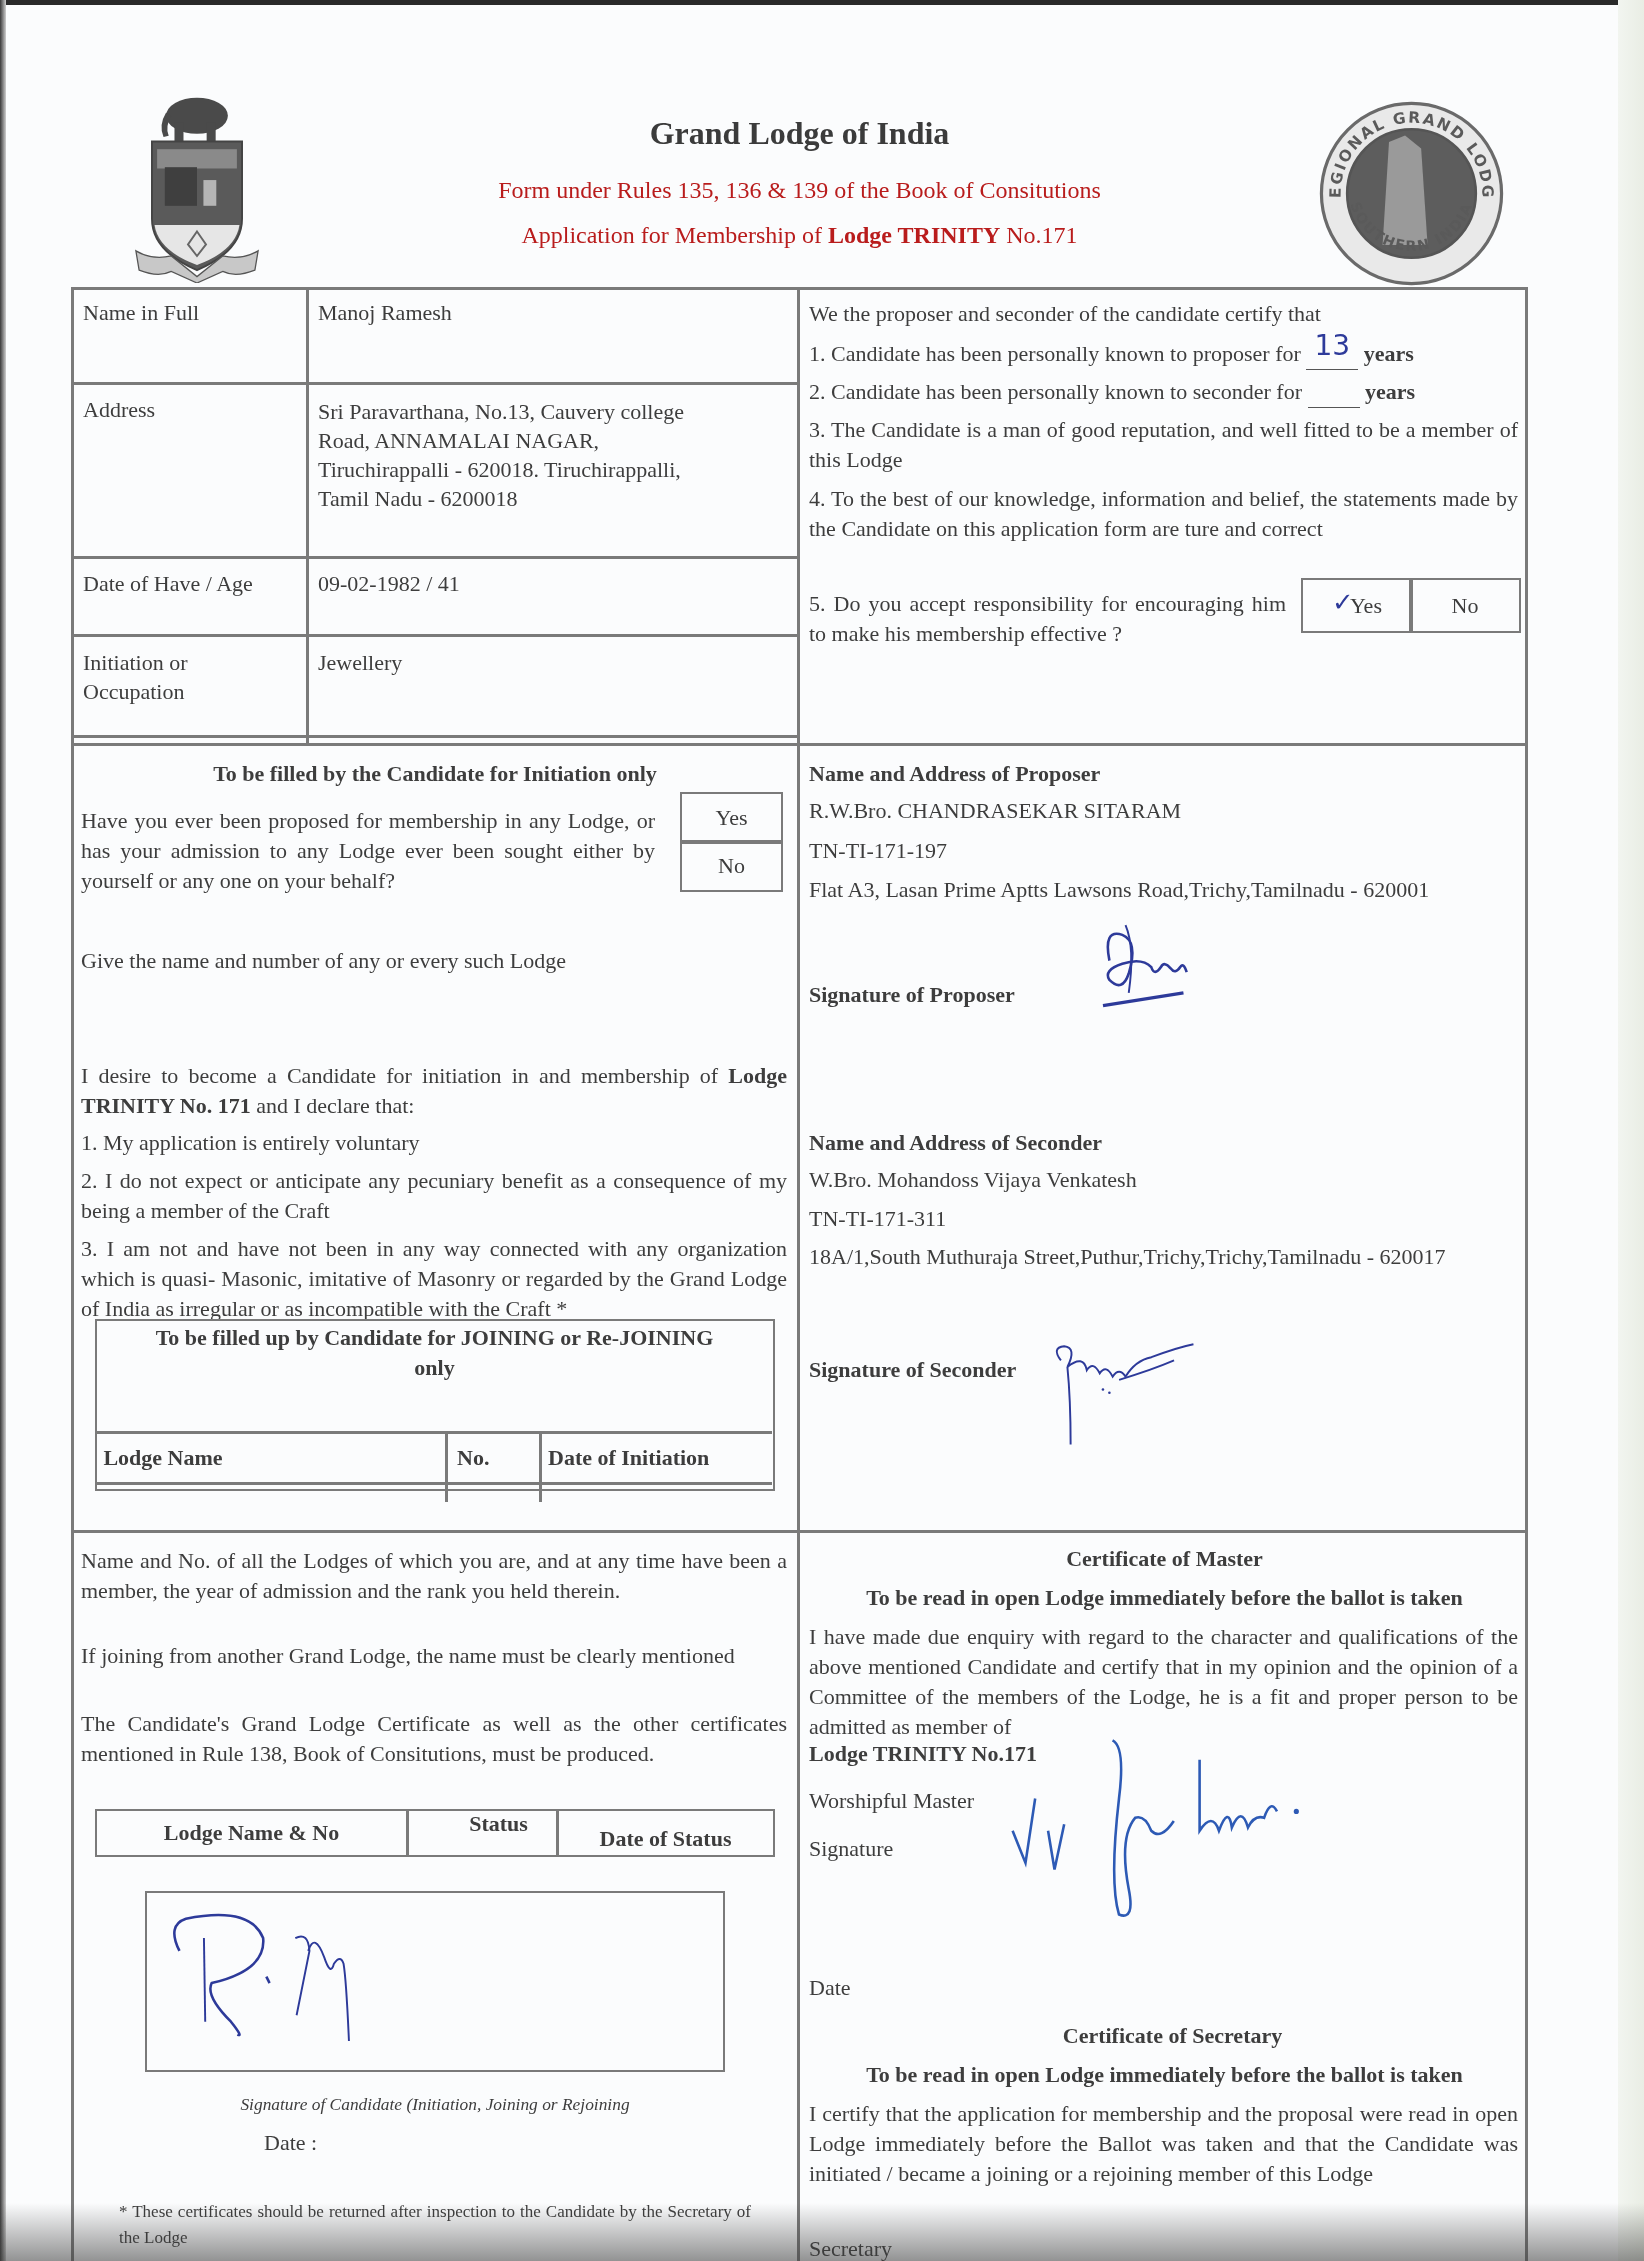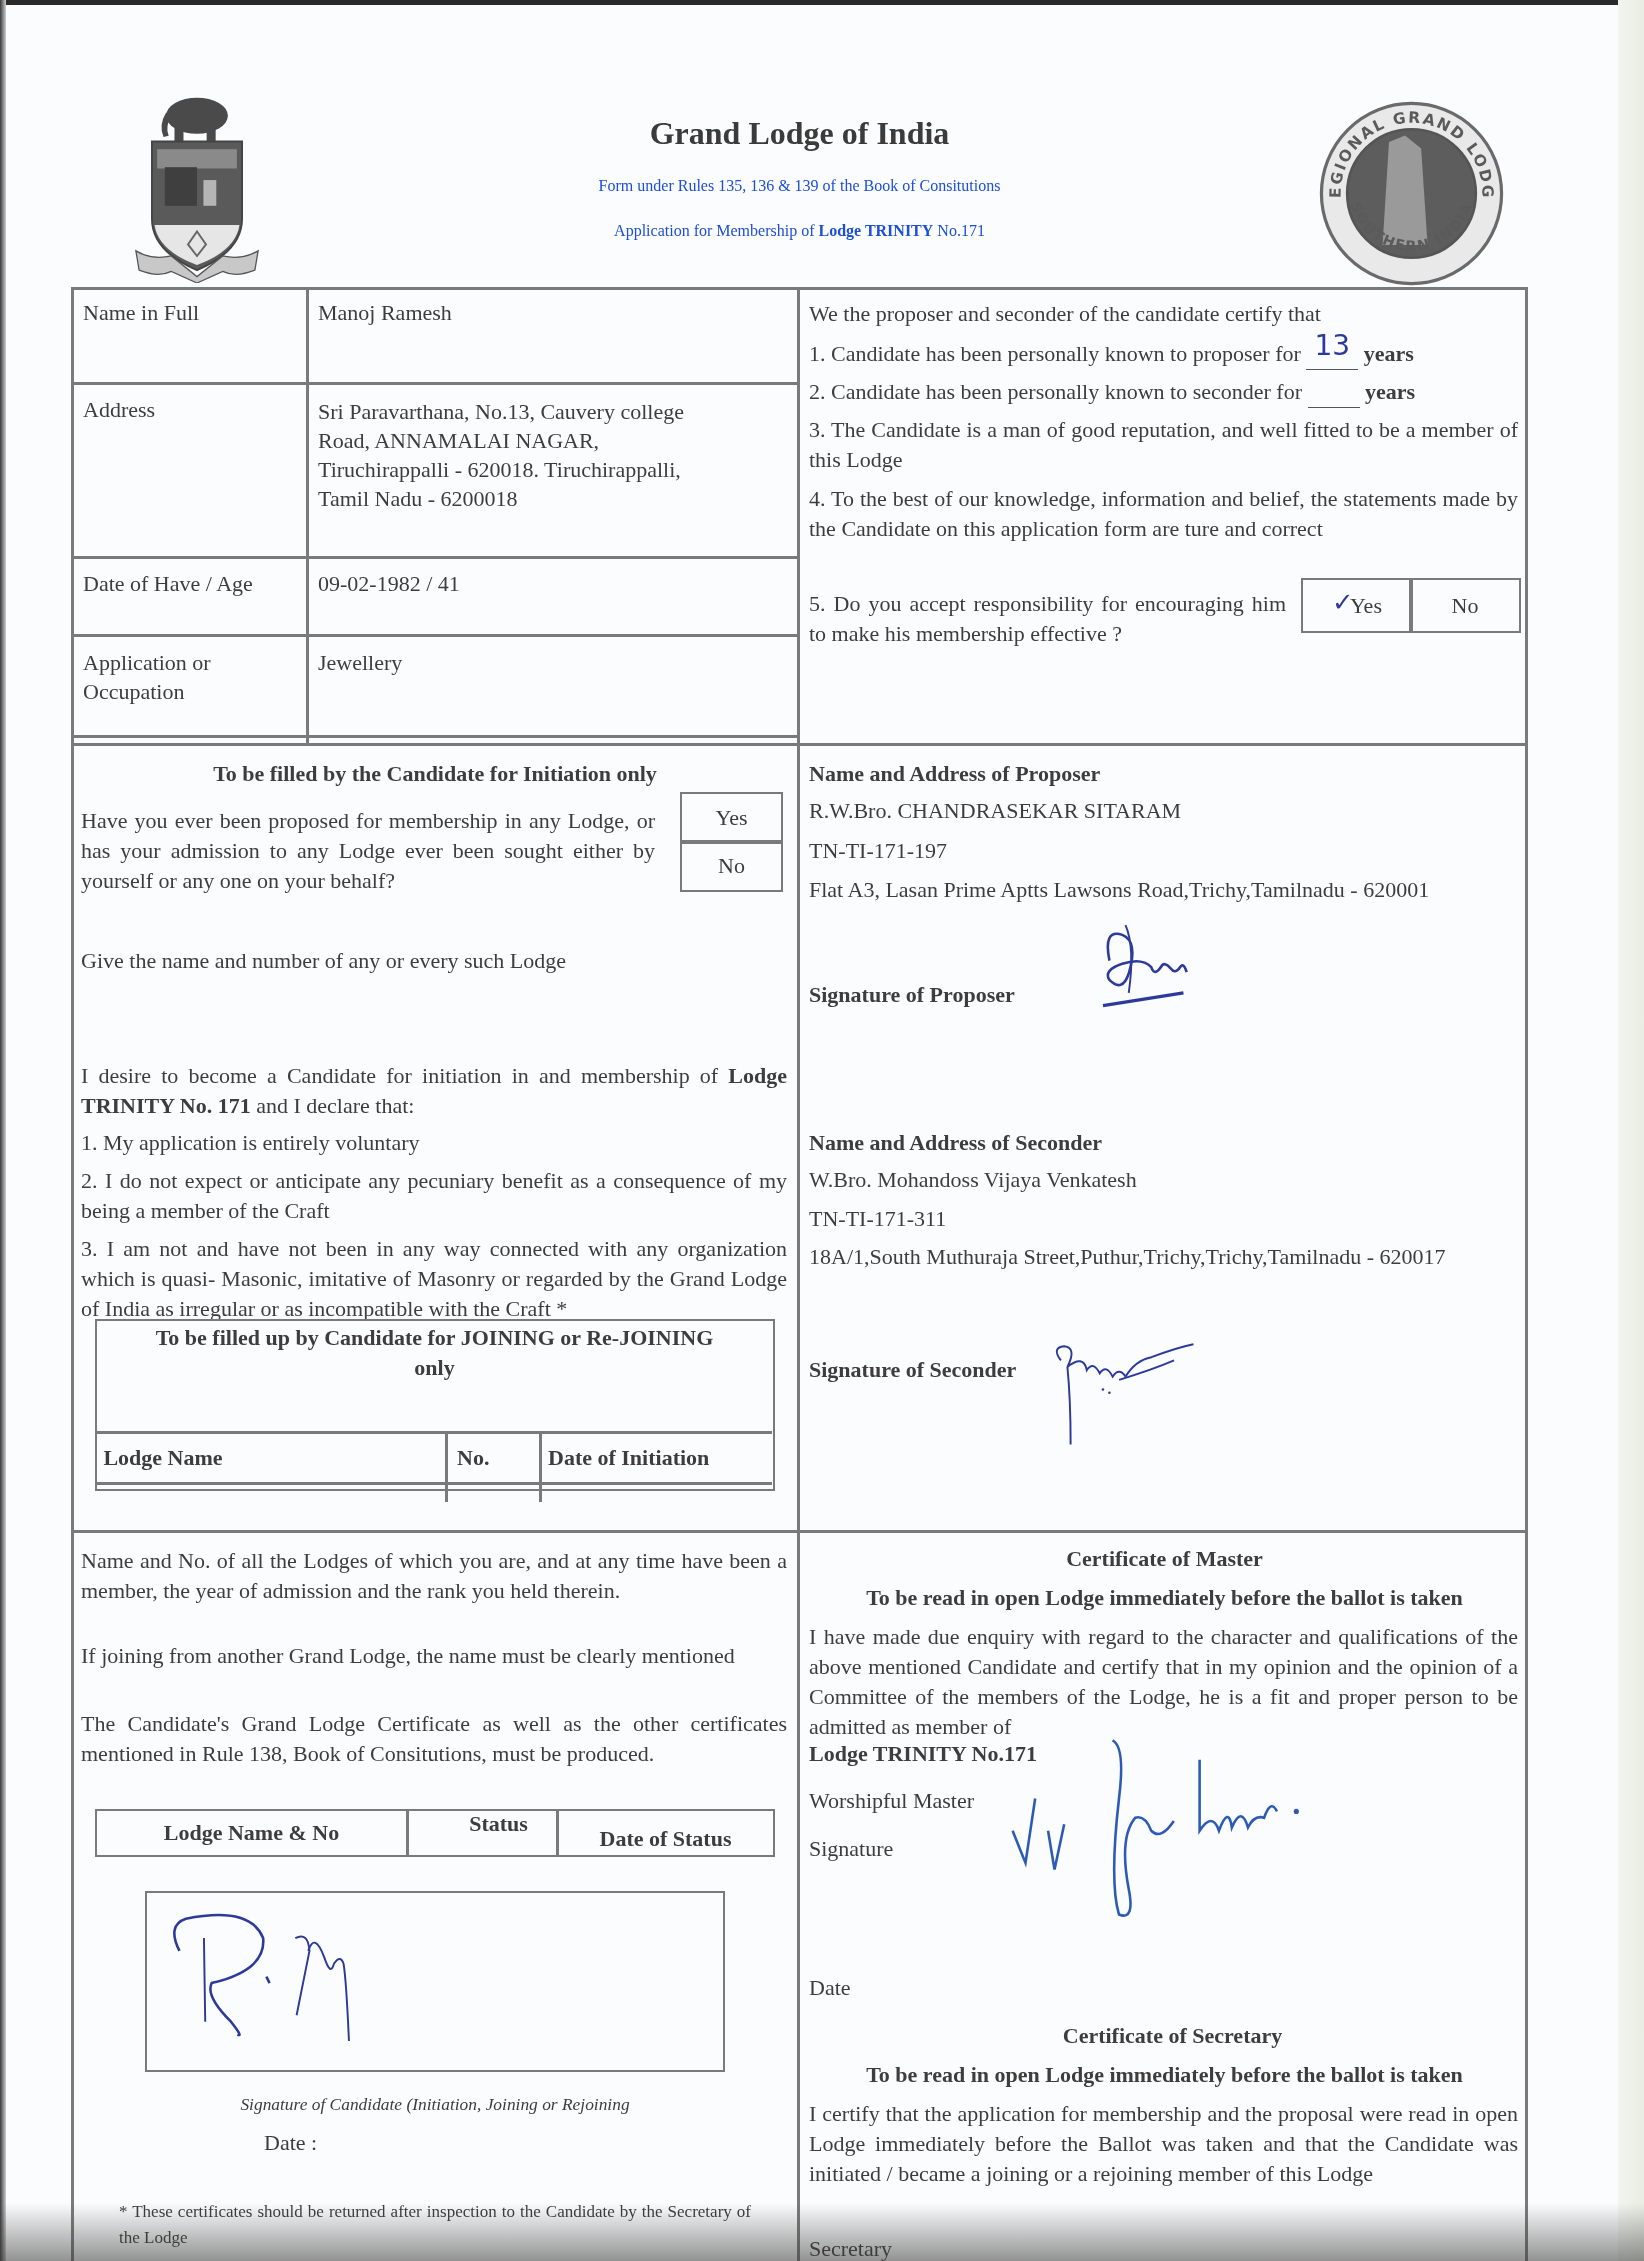--- a/index.html
+++ b/index.html
@@ -9,21 +9,21 @@
     font-family: "Liberation Serif", "DejaVu Serif", serif;
     color: #3a3a3a;
   }
   .page-edge-top { position: absolute; left: 0; top: 0; width: 1644px; height: 5.2px; background: #2a2a2a; }
   .page-edge-left { position: absolute; left: 0; top: 0; width: 6.4px; height: 2261px; background: linear-gradient(to right, #3a3a3a, #cfcfcf); }
   .page-edge-right { position: absolute; right: 0; top: 0; width: 26px; height: 2261px; background: linear-gradient(to right, #f2f5f0, #e9ede4); }
   .page-bottom-shadow { position: absolute; left: 0; bottom: 0; width: 1644px; height: 58px; background: linear-gradient(to bottom, rgba(0,0,0,0), rgba(60,60,60,0.55)); pointer-events: none; }
 
   
   .header-title { position: absolute; left: 0; width: 1599px; top: 115px; text-align: center; font-size: 32px; font-weight: bold; color: #3b3b3b; }
-  .header-sub { position: absolute; left: 0; width: 1599px; text-align: center; font-size: 16px; color: #1d4ed8; }
+  .header-sub { position: absolute; left: 0; width: 1599px; text-align: center; font-size: 24px; color: #b91c1c; }
   .header-sub.s1 { top: 177px; }
   .header-sub.s2 { top: 222px; }
   .header-sub b { font-weight: bold; }
 
   .crest { position: absolute; left: 126px; top: 90px; width: 142px; height: 193px; }
   .seal { position: absolute; left: 1315px; top: 97px; width: 193px; height: 193px; }
 
   
   .form { position: absolute; left: 71px; top: 287px; width: 1457px; height: 1999px; border: 3.2px solid #7a7a7a; box-sizing: border-box; }
   .vline { position: absolute; background: #7a7a7a; }
@@ -111,21 +111,21 @@
 <div>
   <div class="t" style="left:318px; top:397px;">Sri Paravarthana, No.13, Cauvery college</div>
   <div class="t" style="left:318px; top:426px;">Road, ANNAMALAI NAGAR,</div>
   <div class="t" style="left:318px; top:455px;">Tiruchirappalli - 620018. Tiruchirappalli,</div>
   <div class="t" style="left:318px; top:484px;">Tamil Nadu - 6200018</div>
 </div>
 
 <div class="t" style="left:83px; top:569px;">Date of Have / Age</div>
 <div class="t" style="left:318px; top:569px;">09-02-1982 / 41</div>
 
-<div class="t" style="left:83px; top:648px;">Application or</div>
+<div class="t" style="left:83px; top:648px;">Initiation or</div>
 <div class="t" style="left:83px; top:677px;">Occupation</div>
 <div class="t" style="left:318px; top:648px;">Jewellery</div>
 
 <div class="t" style="left:809px; top:299px;">We the proposer and seconder of the candidate certify that</div>
 
 <div class="t" style="left:809px; top:337px;">
   <span>1. Candidate has been personally known to proposer for</span>
   <span style="display:inline-block; width:52px; border-bottom:1.9px solid #555; text-align:center; position:relative;">
     <span class="handwritten" style="font-size:28px; position:relative; top:-6.4px;">13</span>
   </span>

